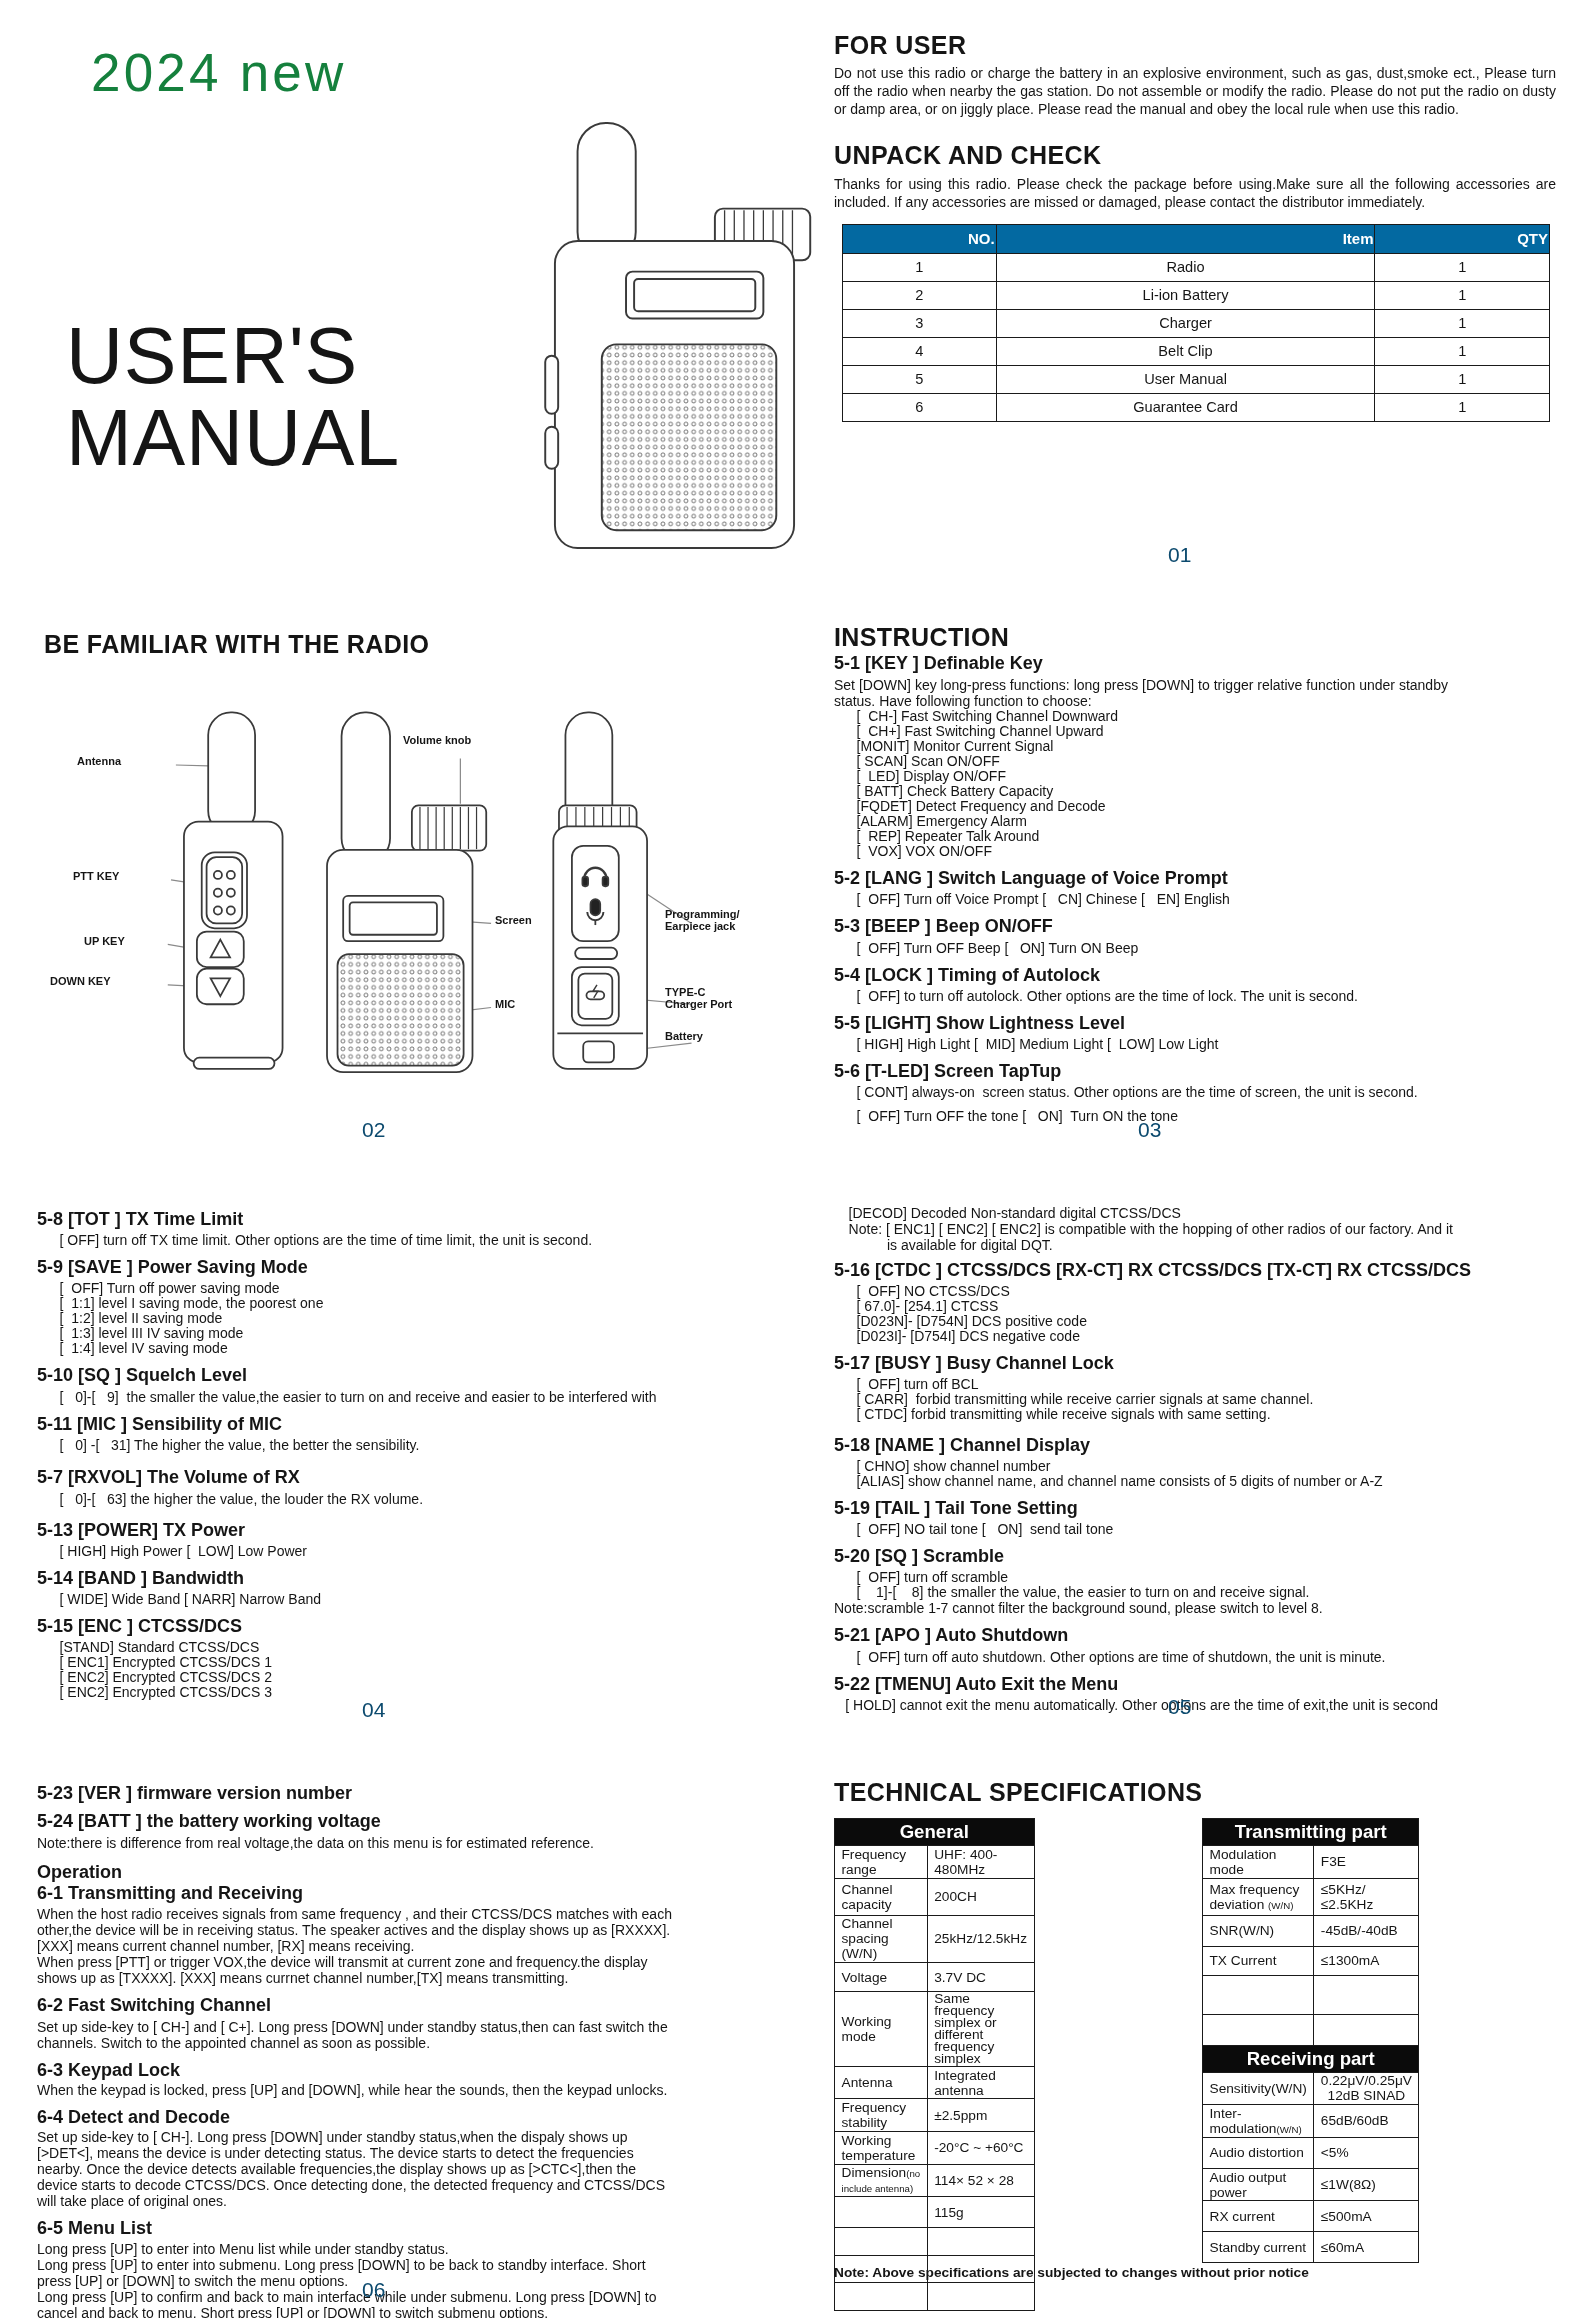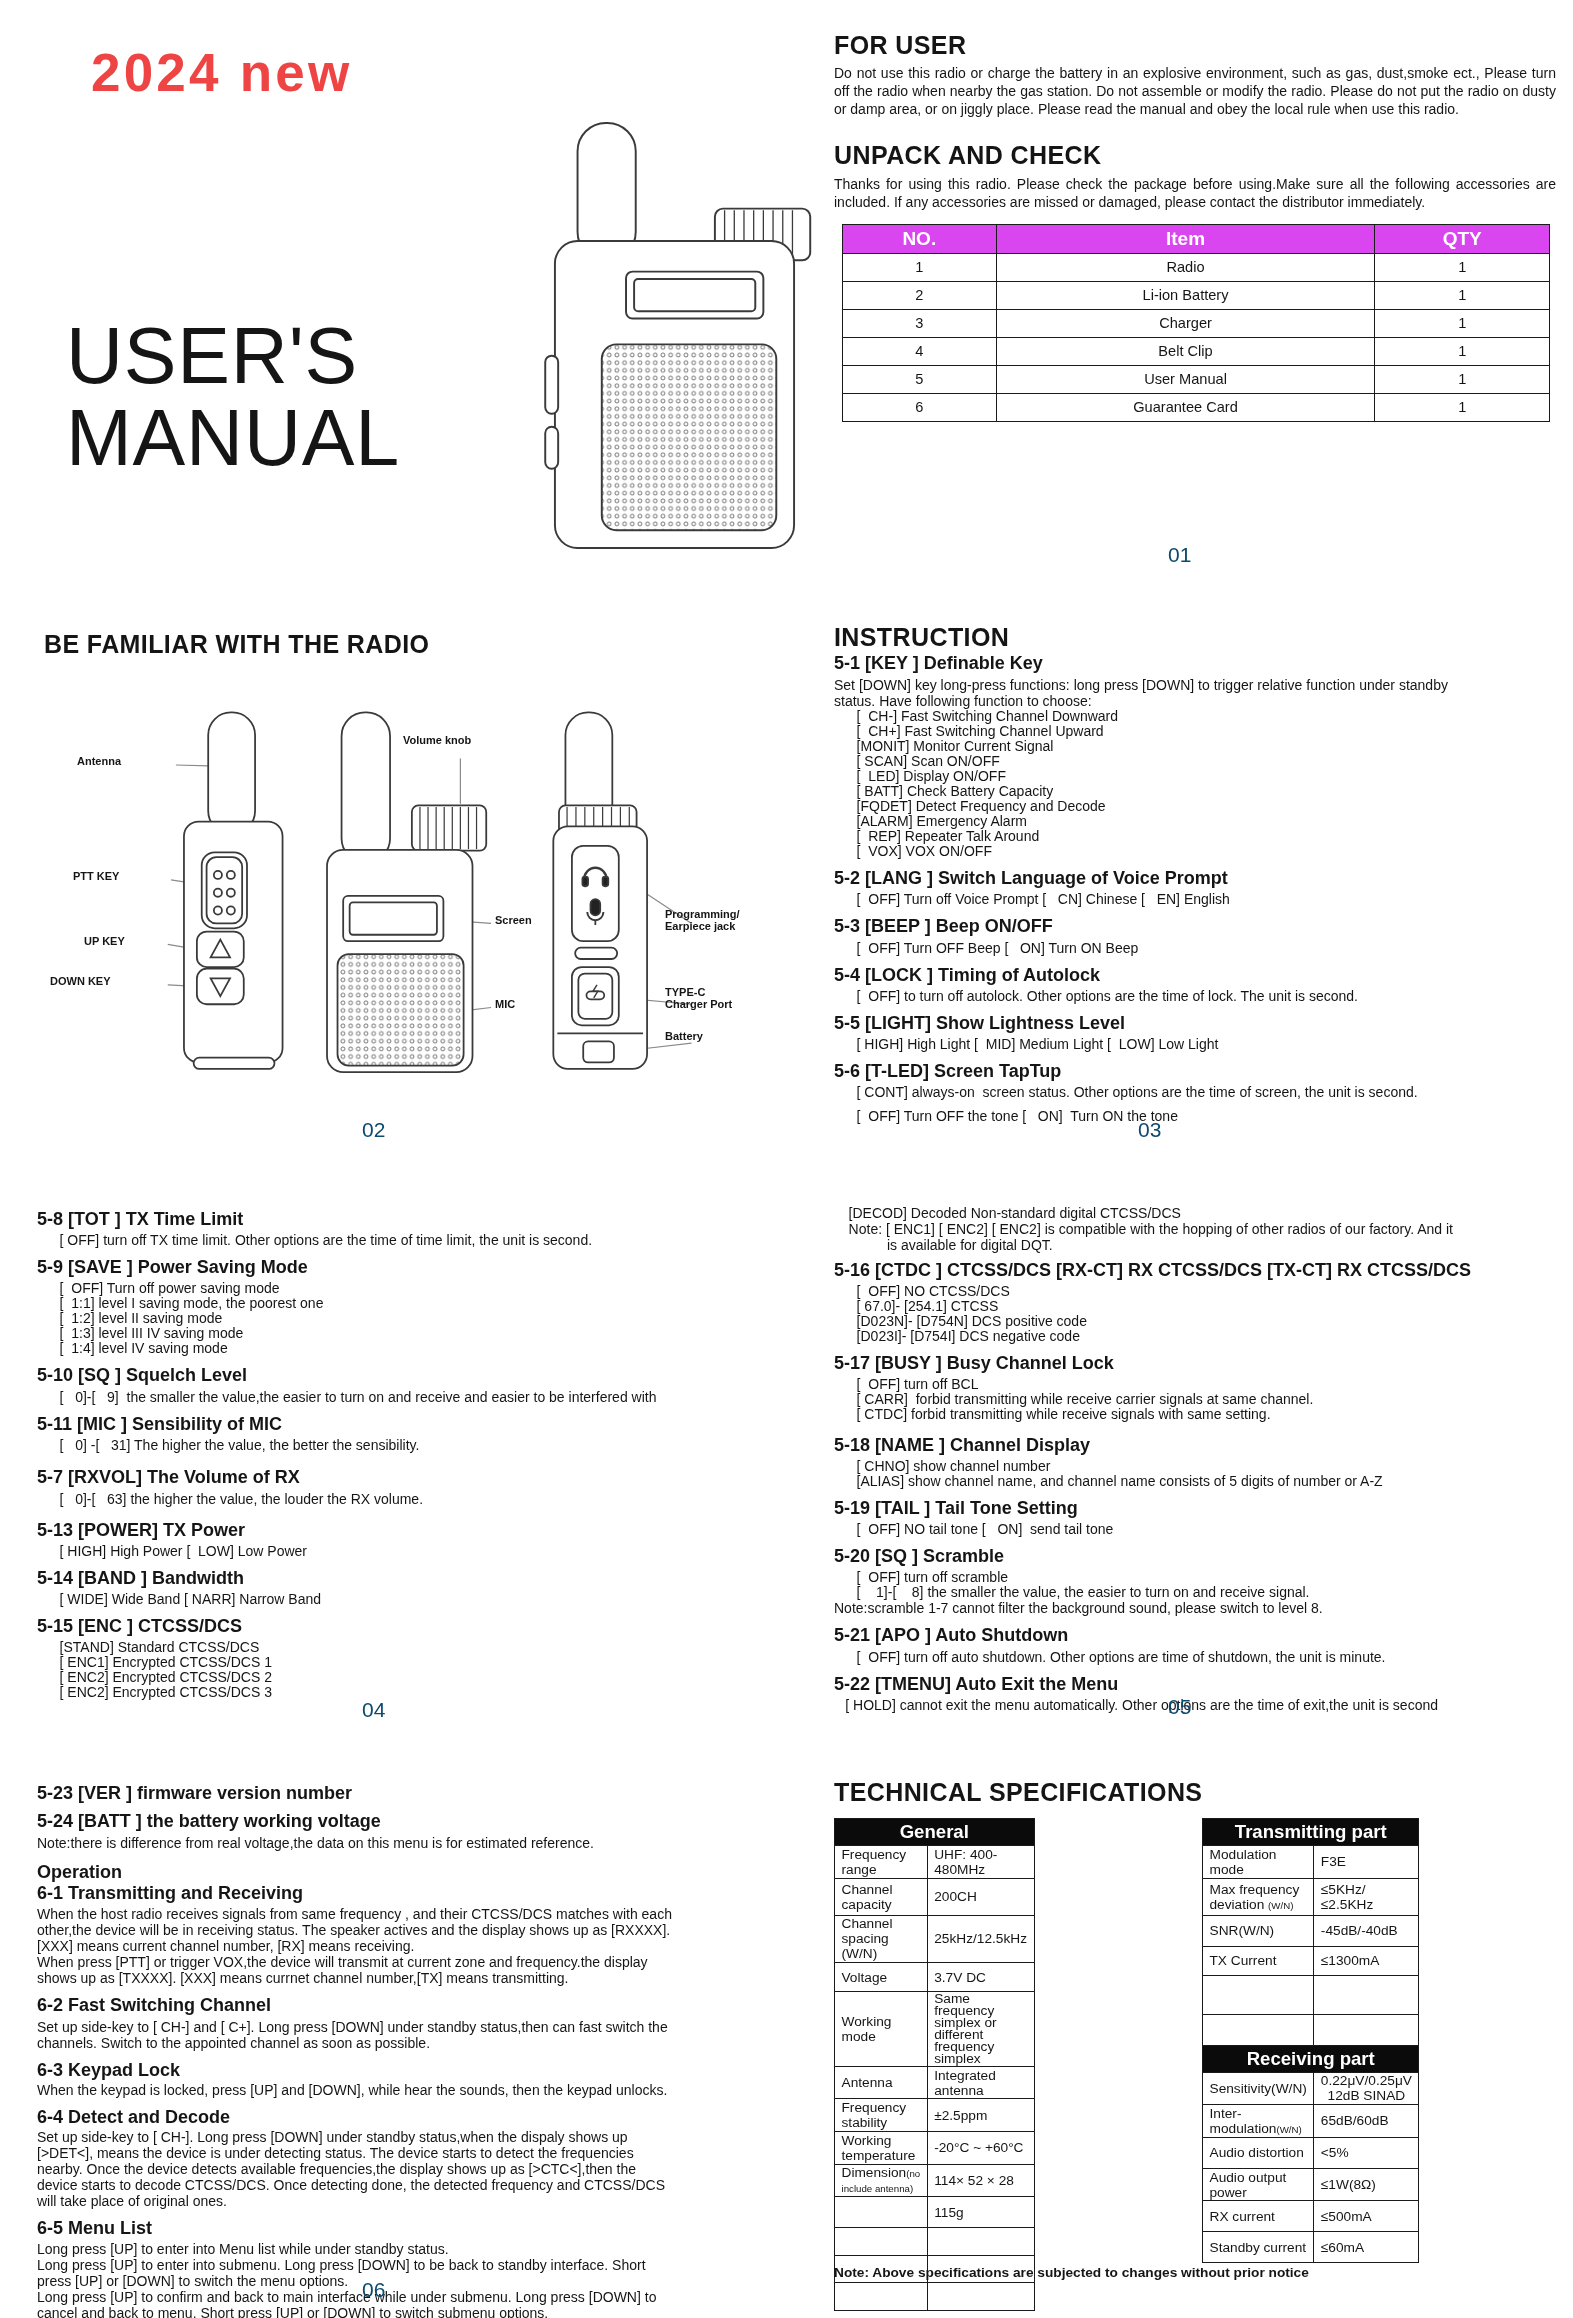--- a/index.html
+++ b/index.html
@@ -9,27 +9,27 @@
   .h1{font-size:25px;font-weight:bold;line-height:27.5px;letter-spacing:0.4px;}
   .h2{font-size:18px;font-weight:bold;line-height:21px;margin:0 0 3.2px 0;}
   .sec{margin:0 0 9px 0;}
   .ln{font-size:14px;line-height:16px;}
   .op{font-size:14px;line-height:15px;white-space:pre;padding-left:22.6px;}
   .body-par{font-size:14px;line-height:18px;margin-top:4.9px;text-align:justify;}
   .pgnum{position:absolute;font-size:21px;color:#0c4a6e;}
   .dlab{position:absolute;font-size:11px;font-weight:bold;white-space:nowrap;}
 
   
-  .badge{position:absolute;left:91px;top:42px;color:#ef4444;font-size:53px;font-weight:bold;letter-spacing:3.2px;}
+  .badge{position:absolute;left:91px;top:42px;color:#15803d;font-size:53px;font-weight:normal;letter-spacing:3.2px;}
   .cover-title{position:absolute;left:66px;top:315px;font-size:79px;font-weight:400;line-height:82px;letter-spacing:0.8px;}
 
   
   table{border-collapse:collapse;}
   .unpack{width:708px;margin-top:13px;}
-  .unpack th{background:#d946ef;color:#fff;font-size:19px;font-weight:bold;height:26px;border:1.6px solid #1a1a1a;}
+  .unpack th{background:#0369a1;color:#fff;font-size:15px;font-weight:bold;height:26px;border:1.6px solid #1a1a1a;text-align:right;}
   .unpack td{border:1.6px solid #1a1a1a;font-size:14.6px;height:25px;text-align:center;}
 
   
   .tech-tbl td{border:1.6px solid #1a1a1a;font-size:13.7px;padding:0.8px 6.5px;vertical-align:middle;}
   .tech-tbl .bh{background:#0b0b0b;color:#fff;font-weight:bold;font-size:18.6px;text-align:center;padding:0;}
   .sm{font-size:9.7px;}
   .smv{font-size:11px;text-align:center;}
   .wmv{font-size:11px;line-height:12px;}
   .tech-note{font-size:13.7px;font-weight:bold;margin-top:11.3px;}
   svg{display:block;}

